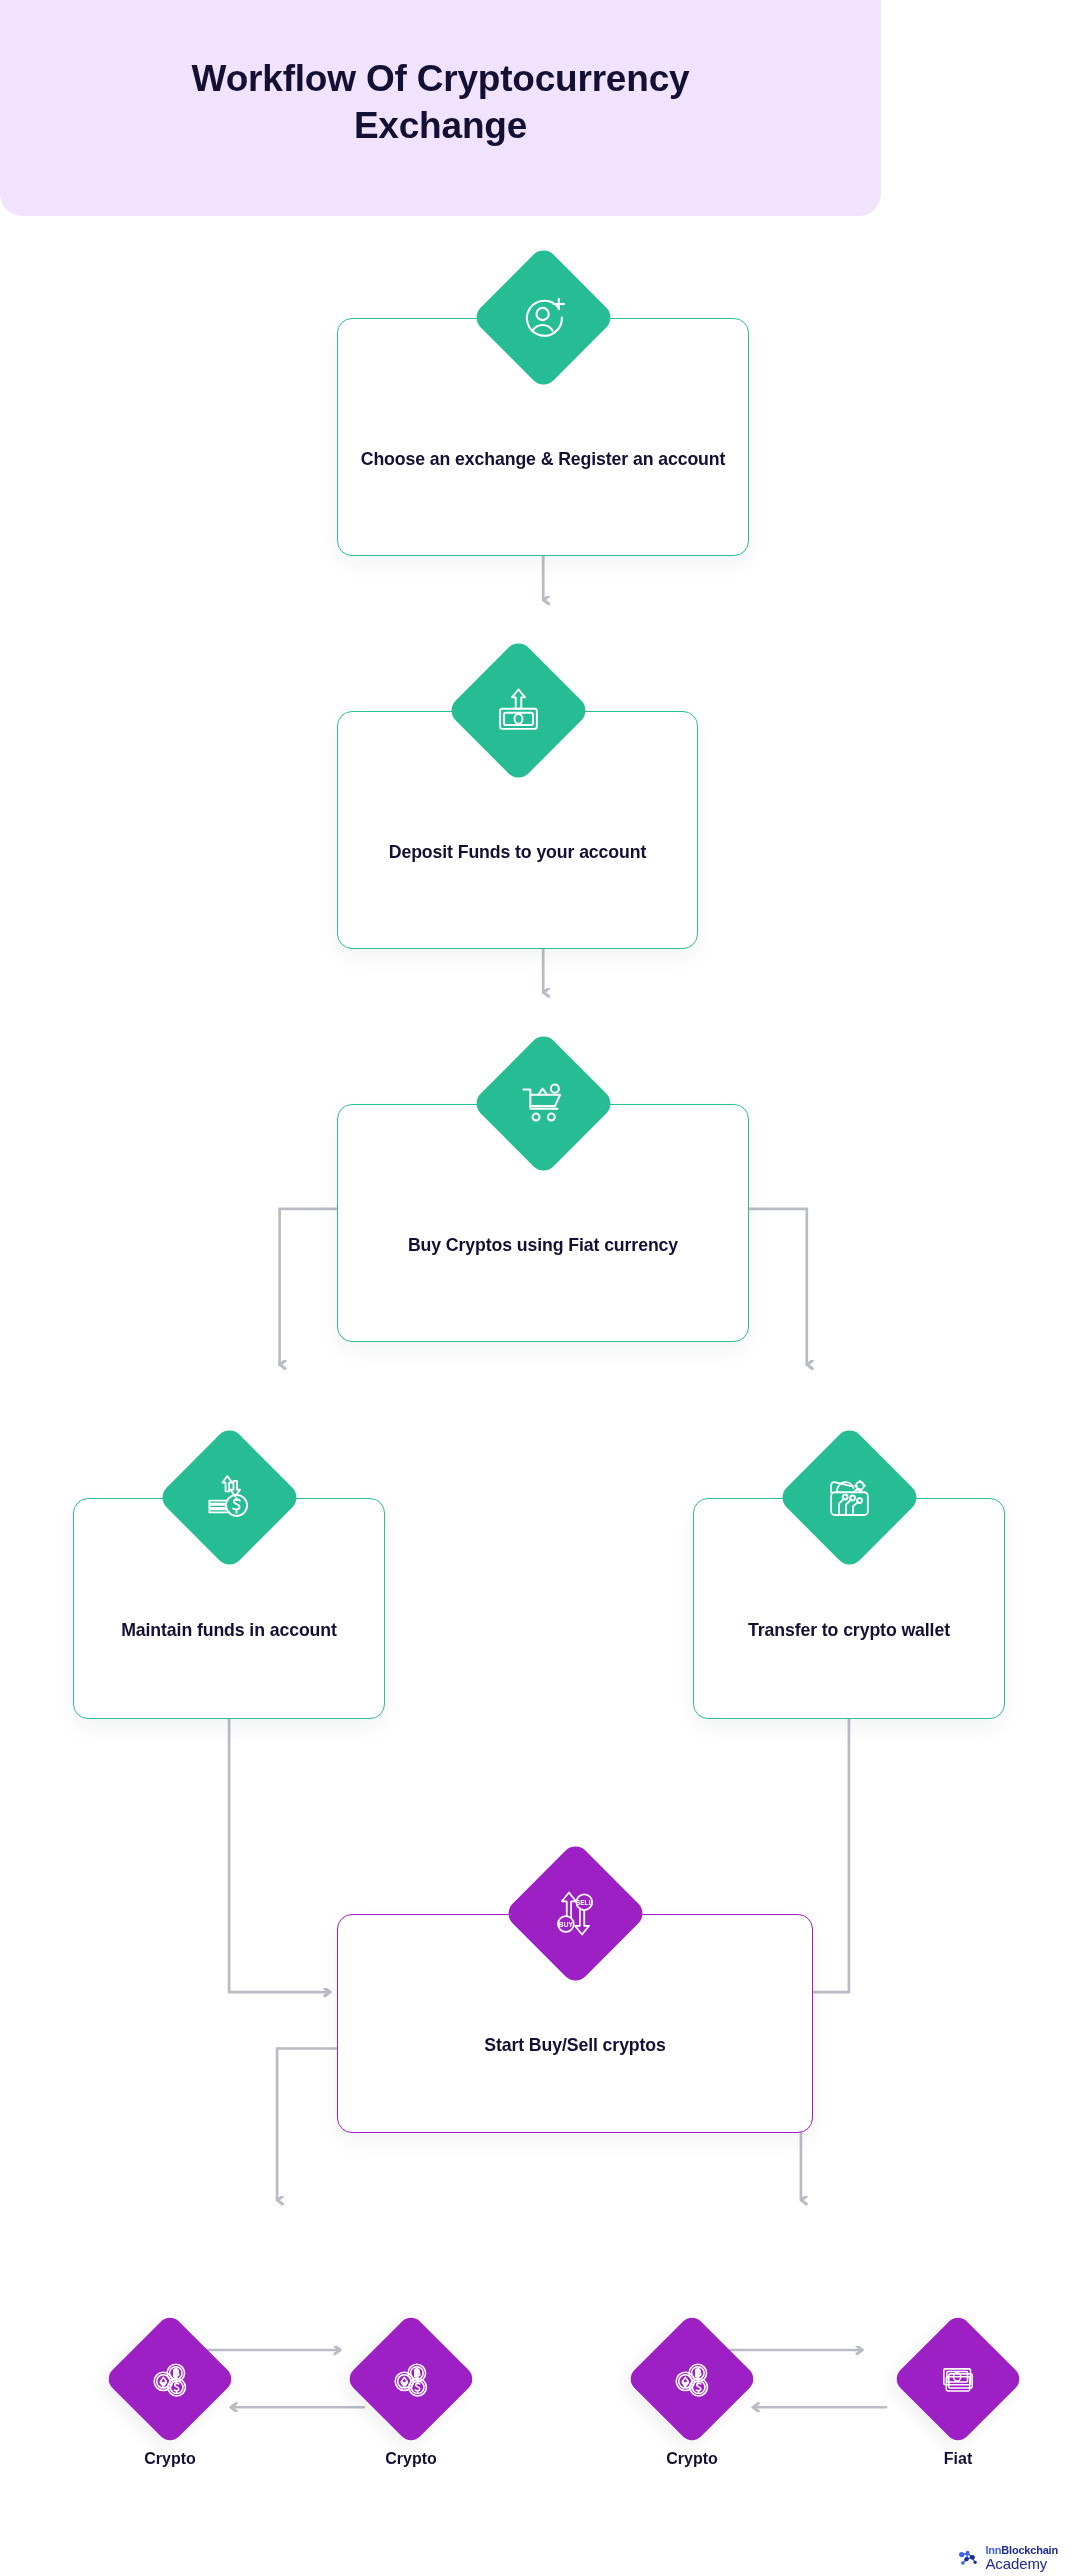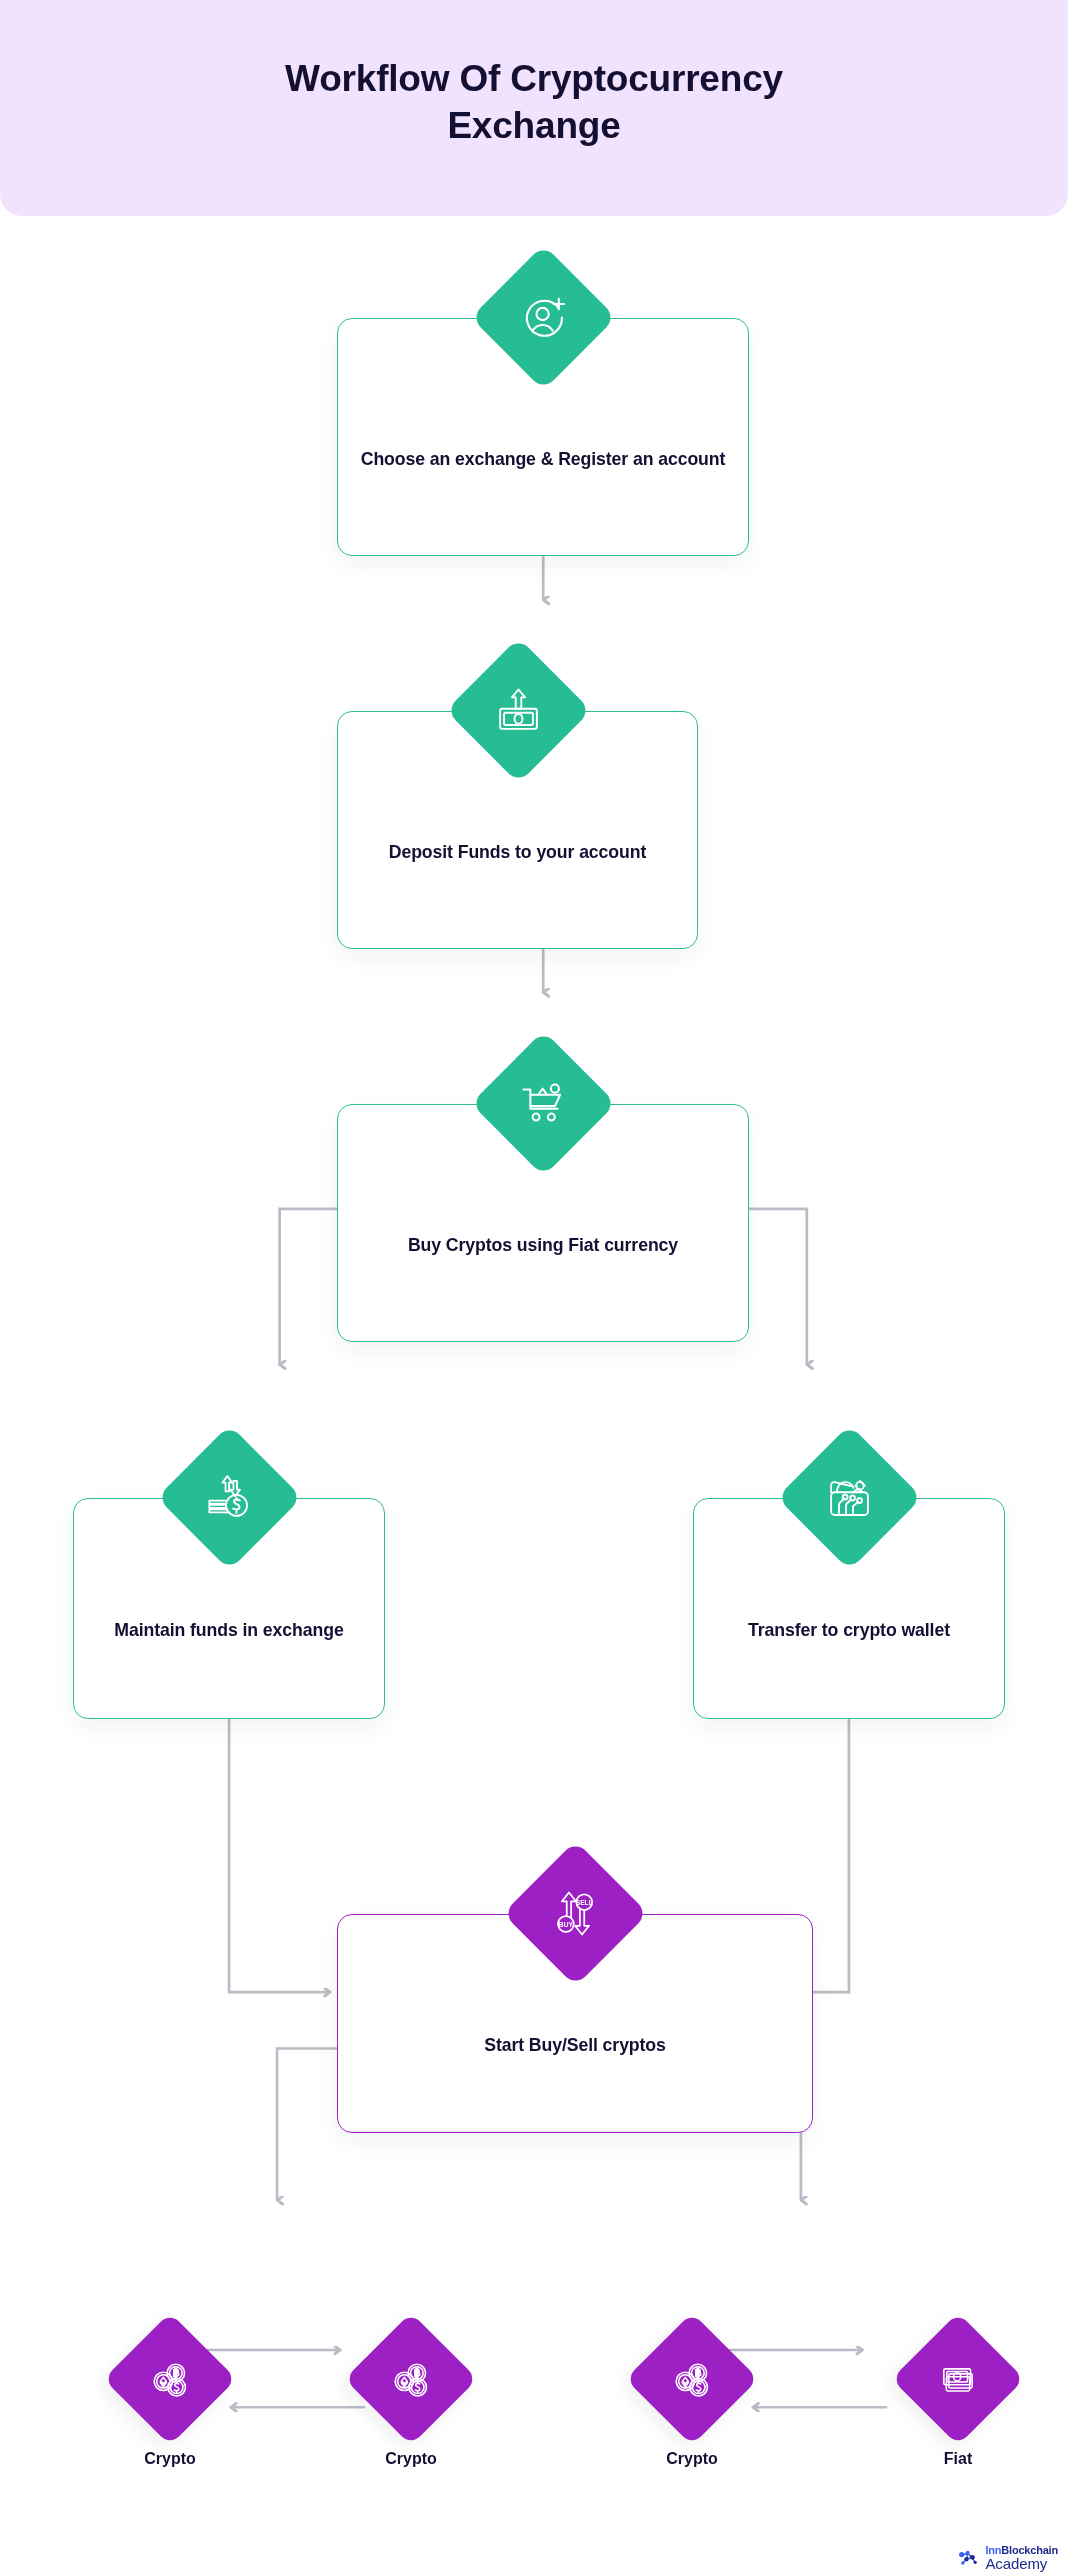--- a/index.html
+++ b/index.html
@@ -16,21 +16,21 @@
     width: 1078px;
     height: 2576px;
     overflow: hidden;
     background: #ffffff;
   }
 
   
   .header-band {
     position: absolute;
     left: 0; top: 0;
-    width: 1068px;
+    width: 881px;
     height: 216px;
     background: #f1e3fd;
     border-bottom-left-radius: 22px;
     border-bottom-right-radius: 22px;
     display: flex;
     align-items: center;
     justify-content: center;
     padding: 0 126px 11.8px 126px;
   }
   .header-title {
@@ -260,21 +260,21 @@
           <circle cx="41" cy="11" r="4.6"></circle>
           <circle cx="19.5" cy="43.5" r="4"></circle>
           <circle cx="37" cy="43.5" r="4"></circle>
         </svg>
       </div>
     </div>
   </div>
 
   <div class="node" style="left:73px; top:1498px; width:312px; height:221px;">
     <div class="card">
-      <div class="card-label">Maintain funds in exchange</div>
+      <div class="card-label">Maintain funds in account</div>
     </div>
     <div class="diamond">
       <div class="diamond-inner">
         <svg viewBox="0 0 56 56" fill="none" stroke="#ffffff" stroke-width="2.1" stroke-linecap="round" stroke-linejoin="round">
           <path d="M23.5,21 L23.5,11 L20,11 L25.5,3.5 L31,11 L27.5,11 L27.5,21 Z"></path>
           <path d="M36.5,9 L36.5,19 L40,19 L34.5,26.5 L29,19 L32.5,19 L32.5,9 Z"></path>
           <circle cx="36" cy="37" r="12"></circle>
           <path d="M40,31.5 C38.5,30 33.5,29.5 33,32.5 C32.5,35.5 39.5,35 39.5,39 C39.5,42 34,42 32,40.5"></path>
           <path d="M36,28.5 L36,31 M36,43 L36,45.5"></path>
           <path d="M24,31.5 L5,31.5 L5,35 L22,35 M24,36.5 L5,36.5 L5,40 L23.5,40 M25.5,41.5 L5,41.5 L5,45 L28,45"></path>

